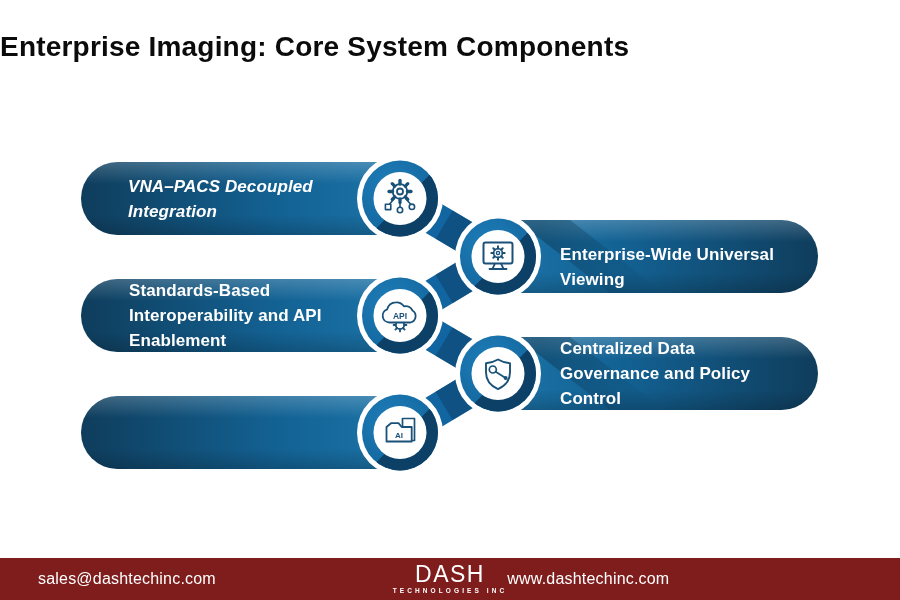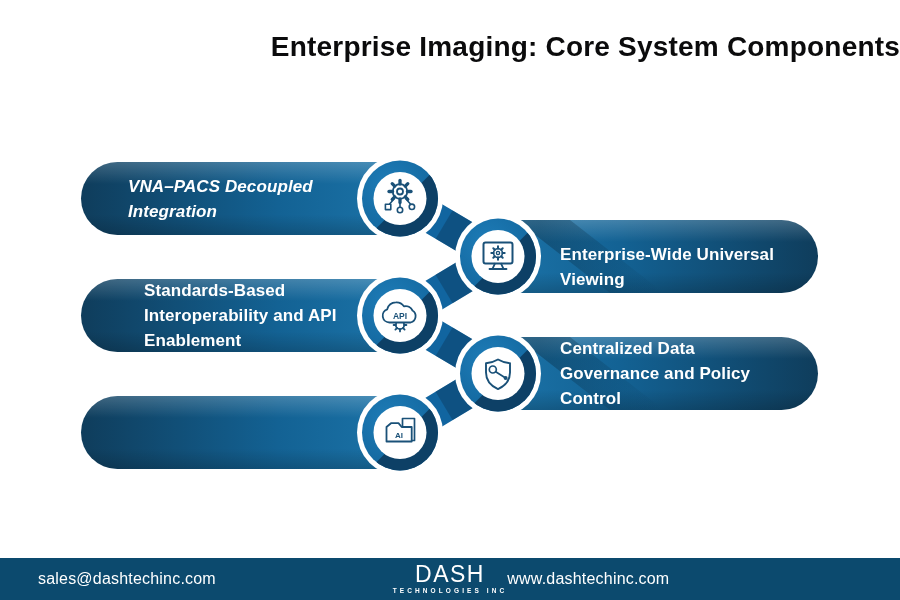--- a/index.html
+++ b/index.html
@@ -1,28 +1,28 @@
 <!DOCTYPE html>
 <html><head>
 <meta charset="utf-8">
 <style>
   html,body{margin:0;padding:0;background:#fff;}
   .canvas{position:relative;width:900px;height:600px;background:#ffffff;overflow:hidden;
           font-family:"Liberation Sans",sans-serif;}
-  .page-title{position:absolute;top:31px;left:0;width:900px;text-align:right;
+  .page-title{position:absolute;top:31px;left:0;width:900px;text-align:left;
               font-size:28px;font-weight:700;color:#0b0b0c;letter-spacing:.2px;}
   .diagram-svg{position:absolute;top:0;left:0;}
   .pill-label{position:absolute;display:flex;align-items:center;color:#fff;
               font-weight:700;font-size:17px;line-height:25px;letter-spacing:.1px;}
   #lbl1{left:128px;top:162px;width:218px;height:73px;font-style:italic;}
   #lbl2{left:560px;top:220px;width:250px;height:53px;margin-top:20px;}
-  #lbl3{left:144px;top:279px;width:237px;height:73px;}
+  #lbl3{left:129px;top:279px;width:237px;height:73px;}
   #lbl4{left:560px;top:337px;width:237px;height:73px;}
   #lbl5{left:128px;top:396px;width:248px;height:73px;}
-  .footer{position:absolute;left:0;top:558px;width:900px;height:42px;background:#0c4a6e;
+  .footer{position:absolute;left:0;top:558px;width:900px;height:42px;background:#7f1d1d;
           display:flex;align-items:center;justify-content:space-between;
           padding:0 38px;box-sizing:border-box;color:#fff;}
   .footer .left,.footer .right{flex:1;font-size:16px;letter-spacing:.2px;}
   .footer .right{text-align:left;}
   .logo{flex:0 0 auto;text-align:center;line-height:1;}
   .logo-text{font-size:23px;font-weight:400;letter-spacing:1.5px;}
   .logo-sub{font-size:6.5px;letter-spacing:3.1px;margin-top:2px;font-weight:700;}
 </style>
 </head>
 <body>

